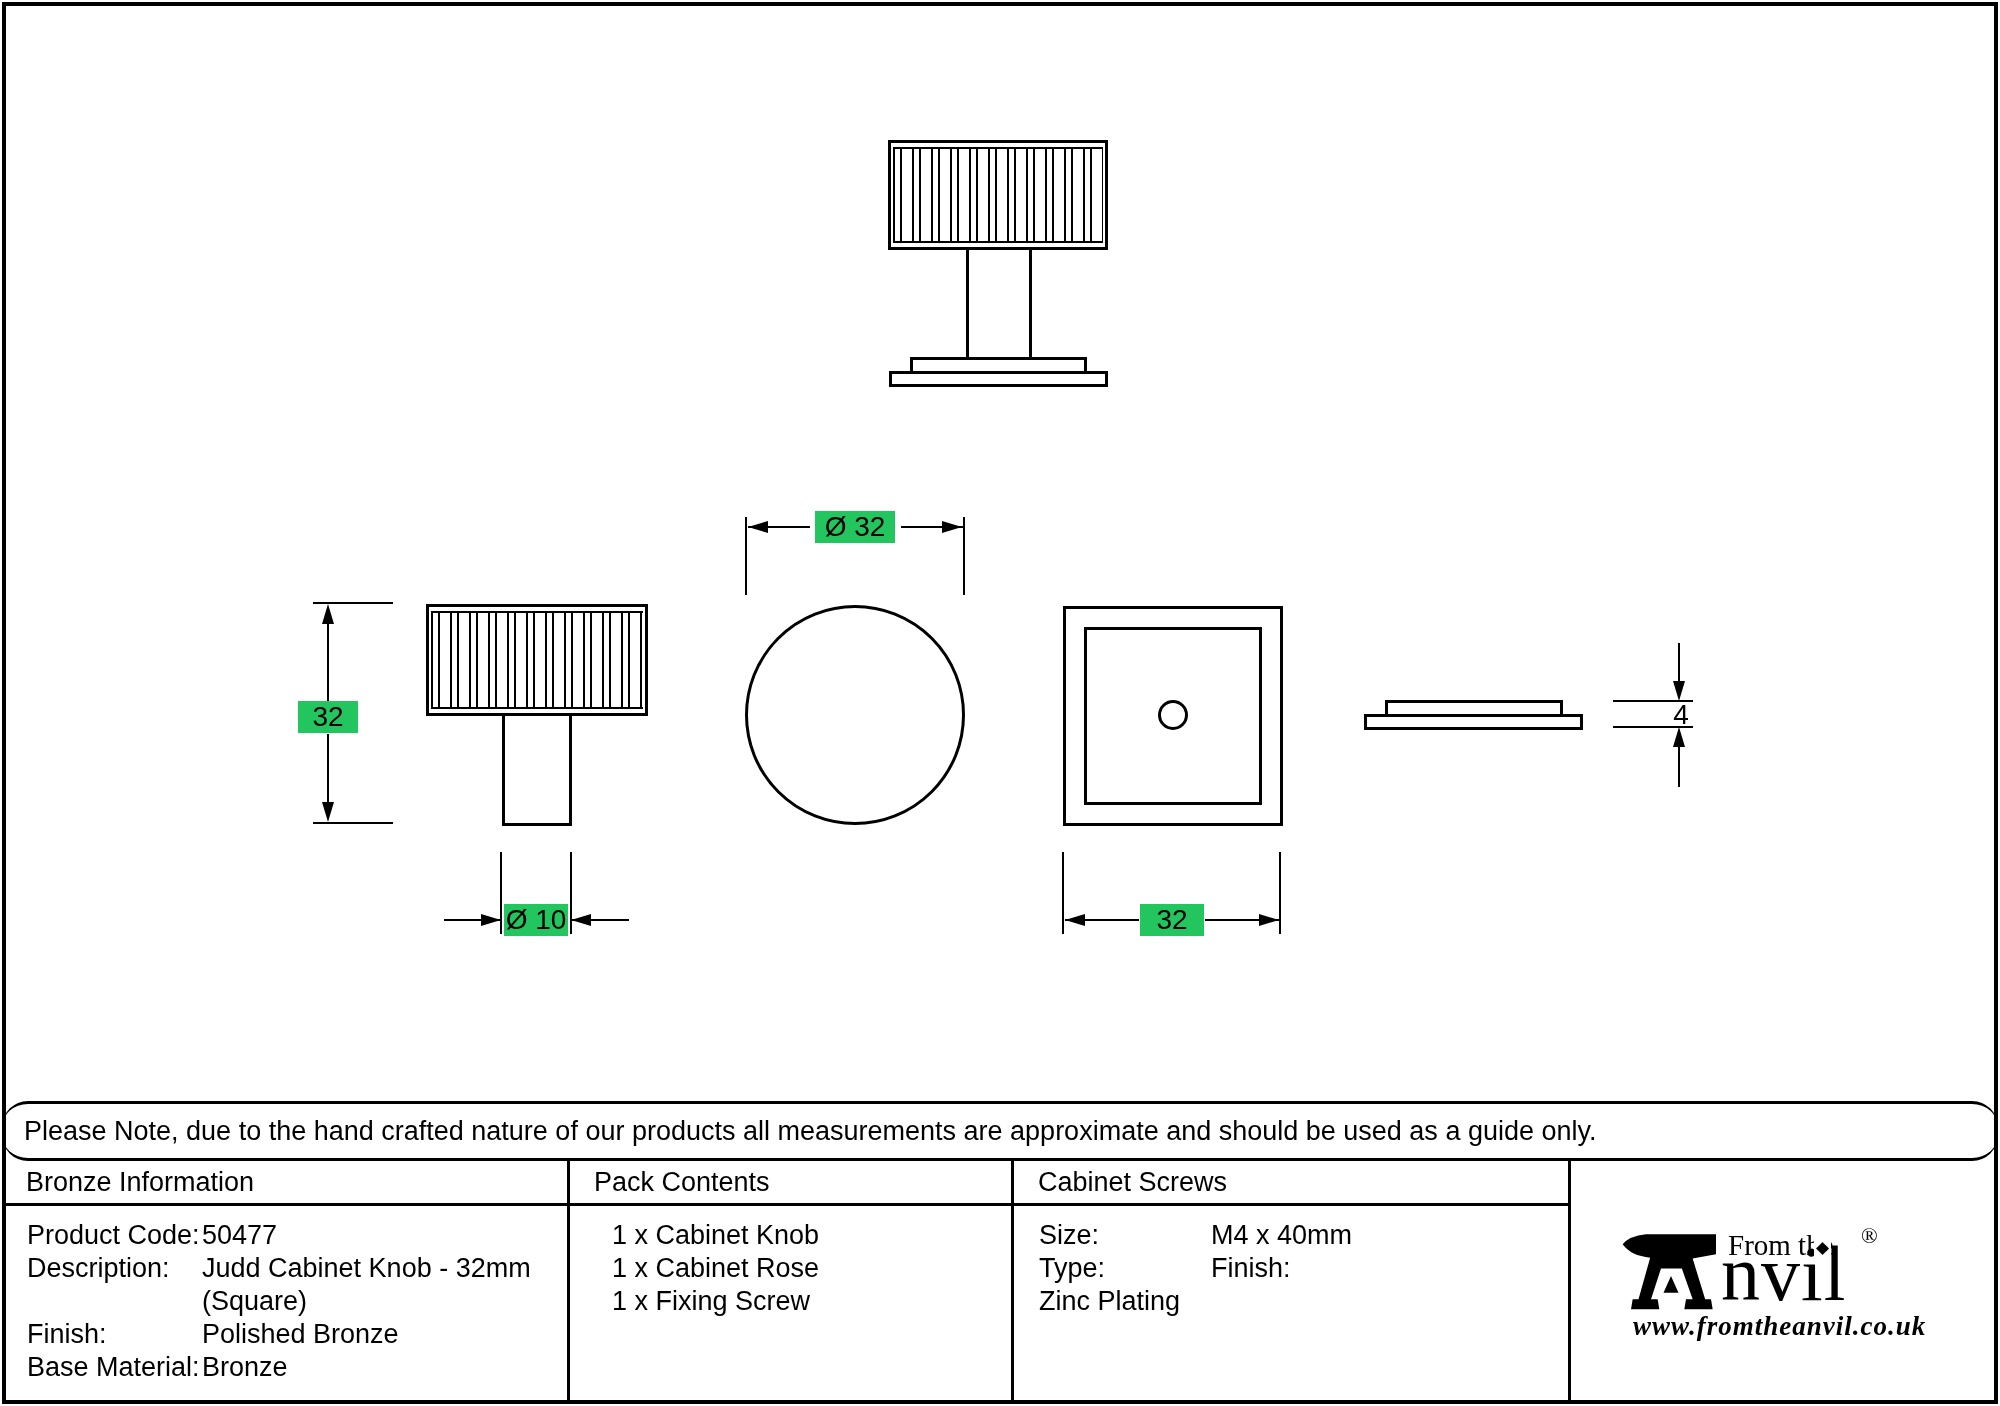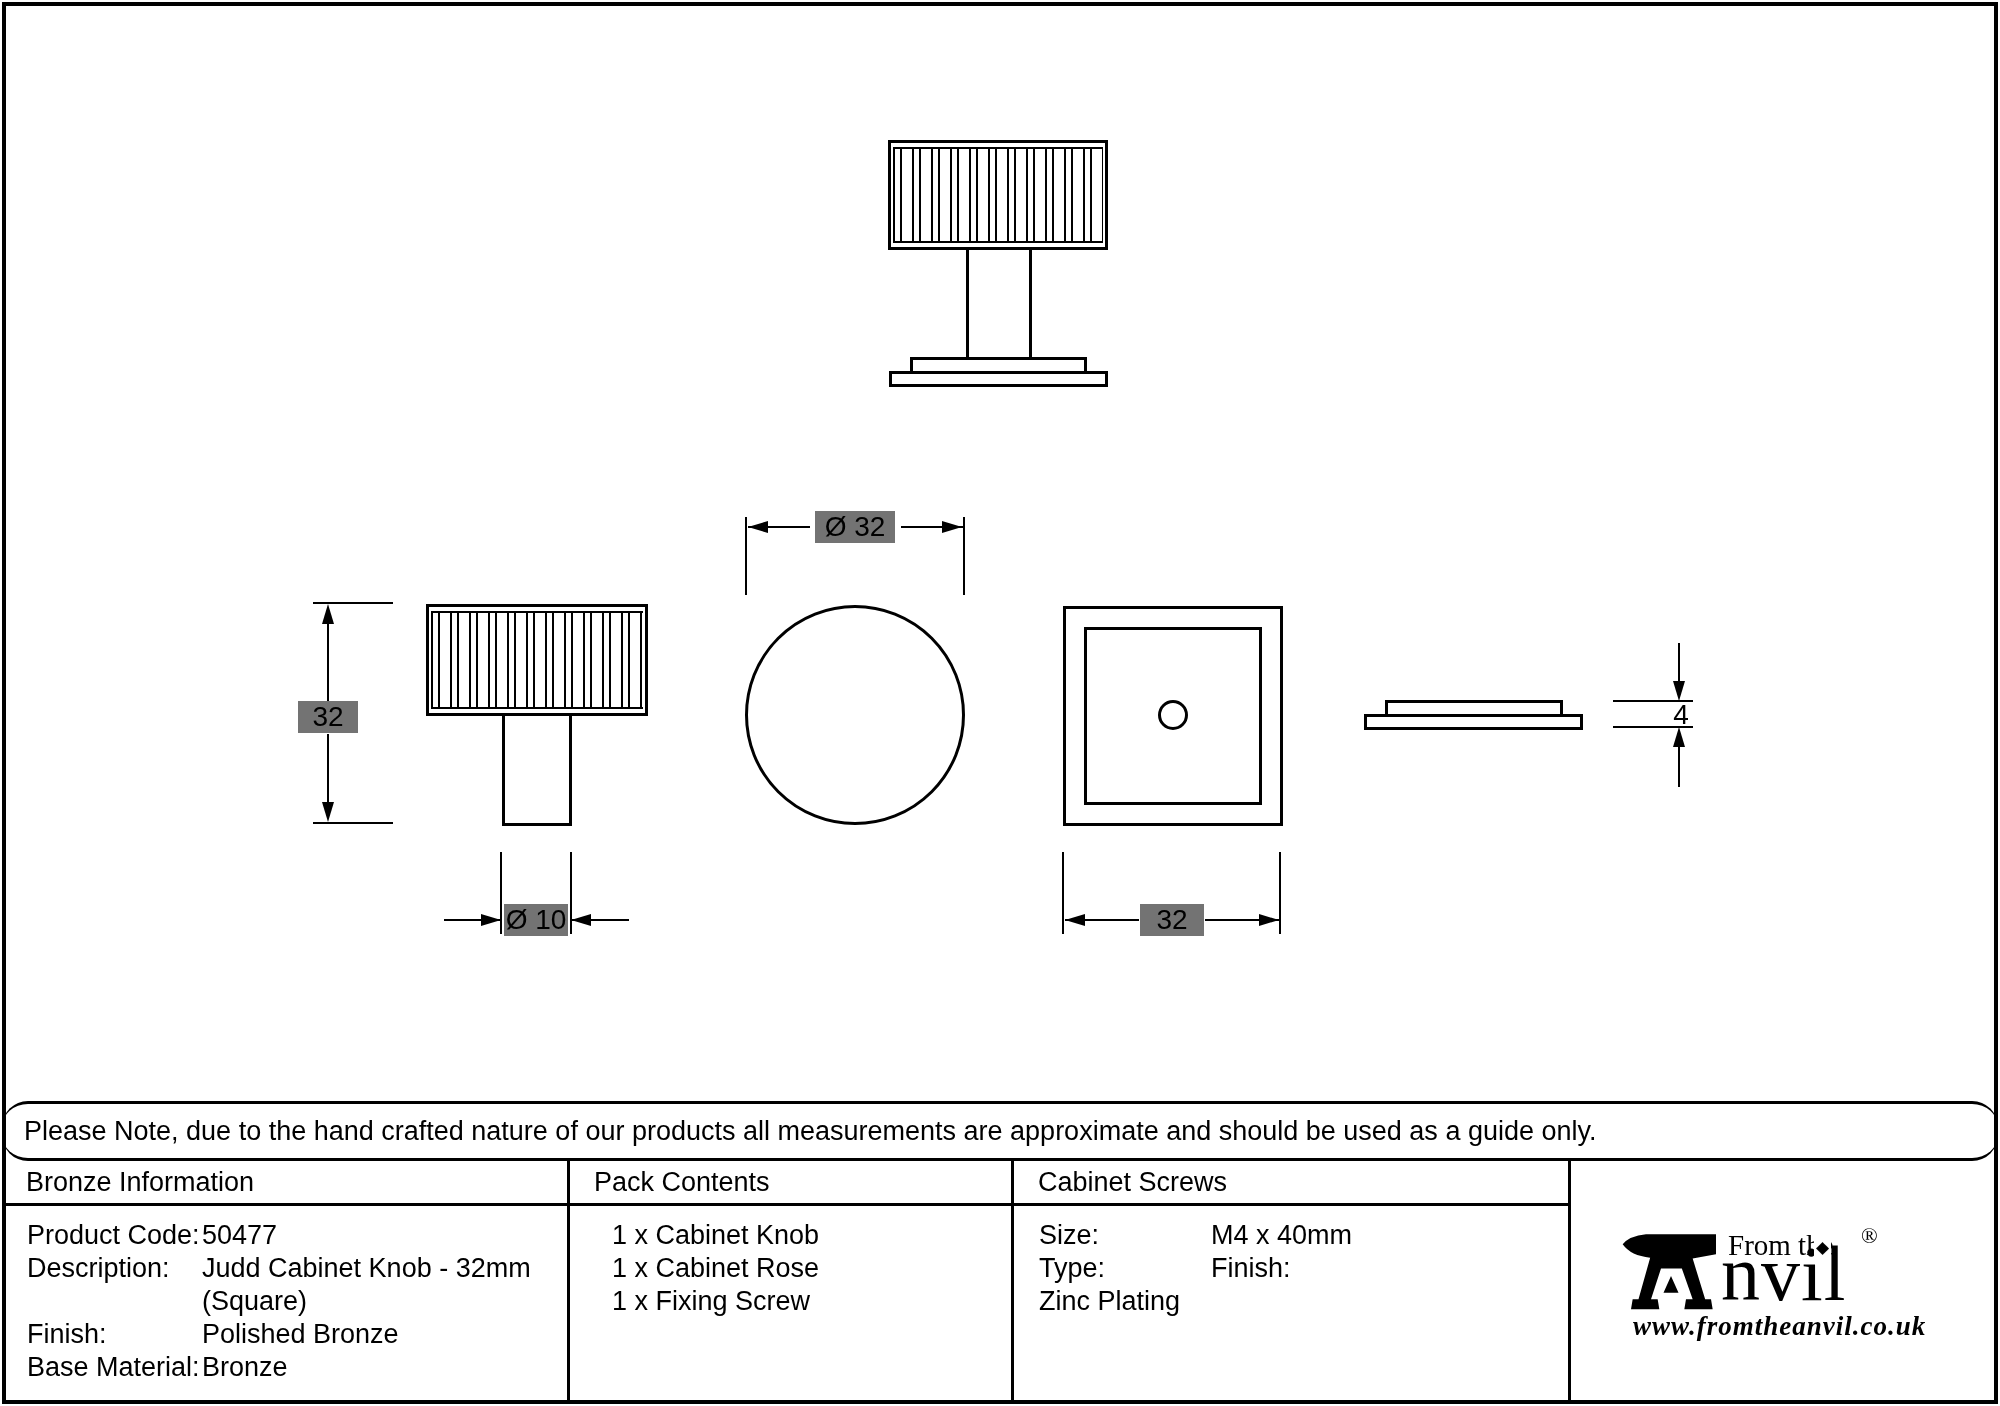--- a/index.html
+++ b/index.html
@@ -12,21 +12,21 @@
   .flutes{position:absolute;left:2px;right:2px;top:4px;bottom:4px;
           border-top:2px solid #000;border-bottom:2px solid #000;box-sizing:border-box;
           background:repeating-linear-gradient(90deg,#000 0 2px,#fff 2px 7px,#000 7px 9px,#fff 9px 19px);}
   .stem{position:absolute;border-left:3px solid #000;border-right:3px solid #000;box-sizing:border-box;background:#fff;}
   .stem.closed{border-bottom:3px solid #000;}
   .arr{position:absolute;width:0;height:0;}
   .arr.up{border-left:6px solid transparent;border-right:6px solid transparent;border-bottom:20px solid #000;}
   .arr.down{border-left:6px solid transparent;border-right:6px solid transparent;border-top:20px solid #000;}
   .arr.left{border-top:6px solid transparent;border-bottom:6px solid transparent;border-right:20px solid #000;}
   .arr.right{border-top:6px solid transparent;border-bottom:6px solid transparent;border-left:20px solid #000;}
-  .dim{position:absolute;font-size:28px;line-height:32px;text-align:center;background:#737373;}
+  .dim{position:absolute;font-size:28px;line-height:32px;text-align:center;background:#22c55e;}
   
   .notebar{position:absolute;left:2px;right:2px;top:1101px;height:60px;border-top:3px solid #000;border-bottom:3px solid #000;
            box-sizing:border-box;display:flex;align-items:center;font-size:27px;padding-left:22px;border-radius:26px;}
   .spec{position:absolute;left:2px;right:2px;top:1161px;height:241px;display:flex;}
   .col{box-sizing:border-box;height:100%;}
   .col.b{border-right:3px solid #000;}
   .c1{width:568px;}.c2{width:444px;}.c3{width:557px;}.c4{flex:1;position:relative;}
   .cell-header{height:45px;border-bottom:3px solid #000;box-sizing:border-box;display:flex;align-items:center;
                padding-left:24px;font-size:27px;}
   .cell-body{padding:13px 4px 0 25px;font-size:27px;line-height:33px;}

